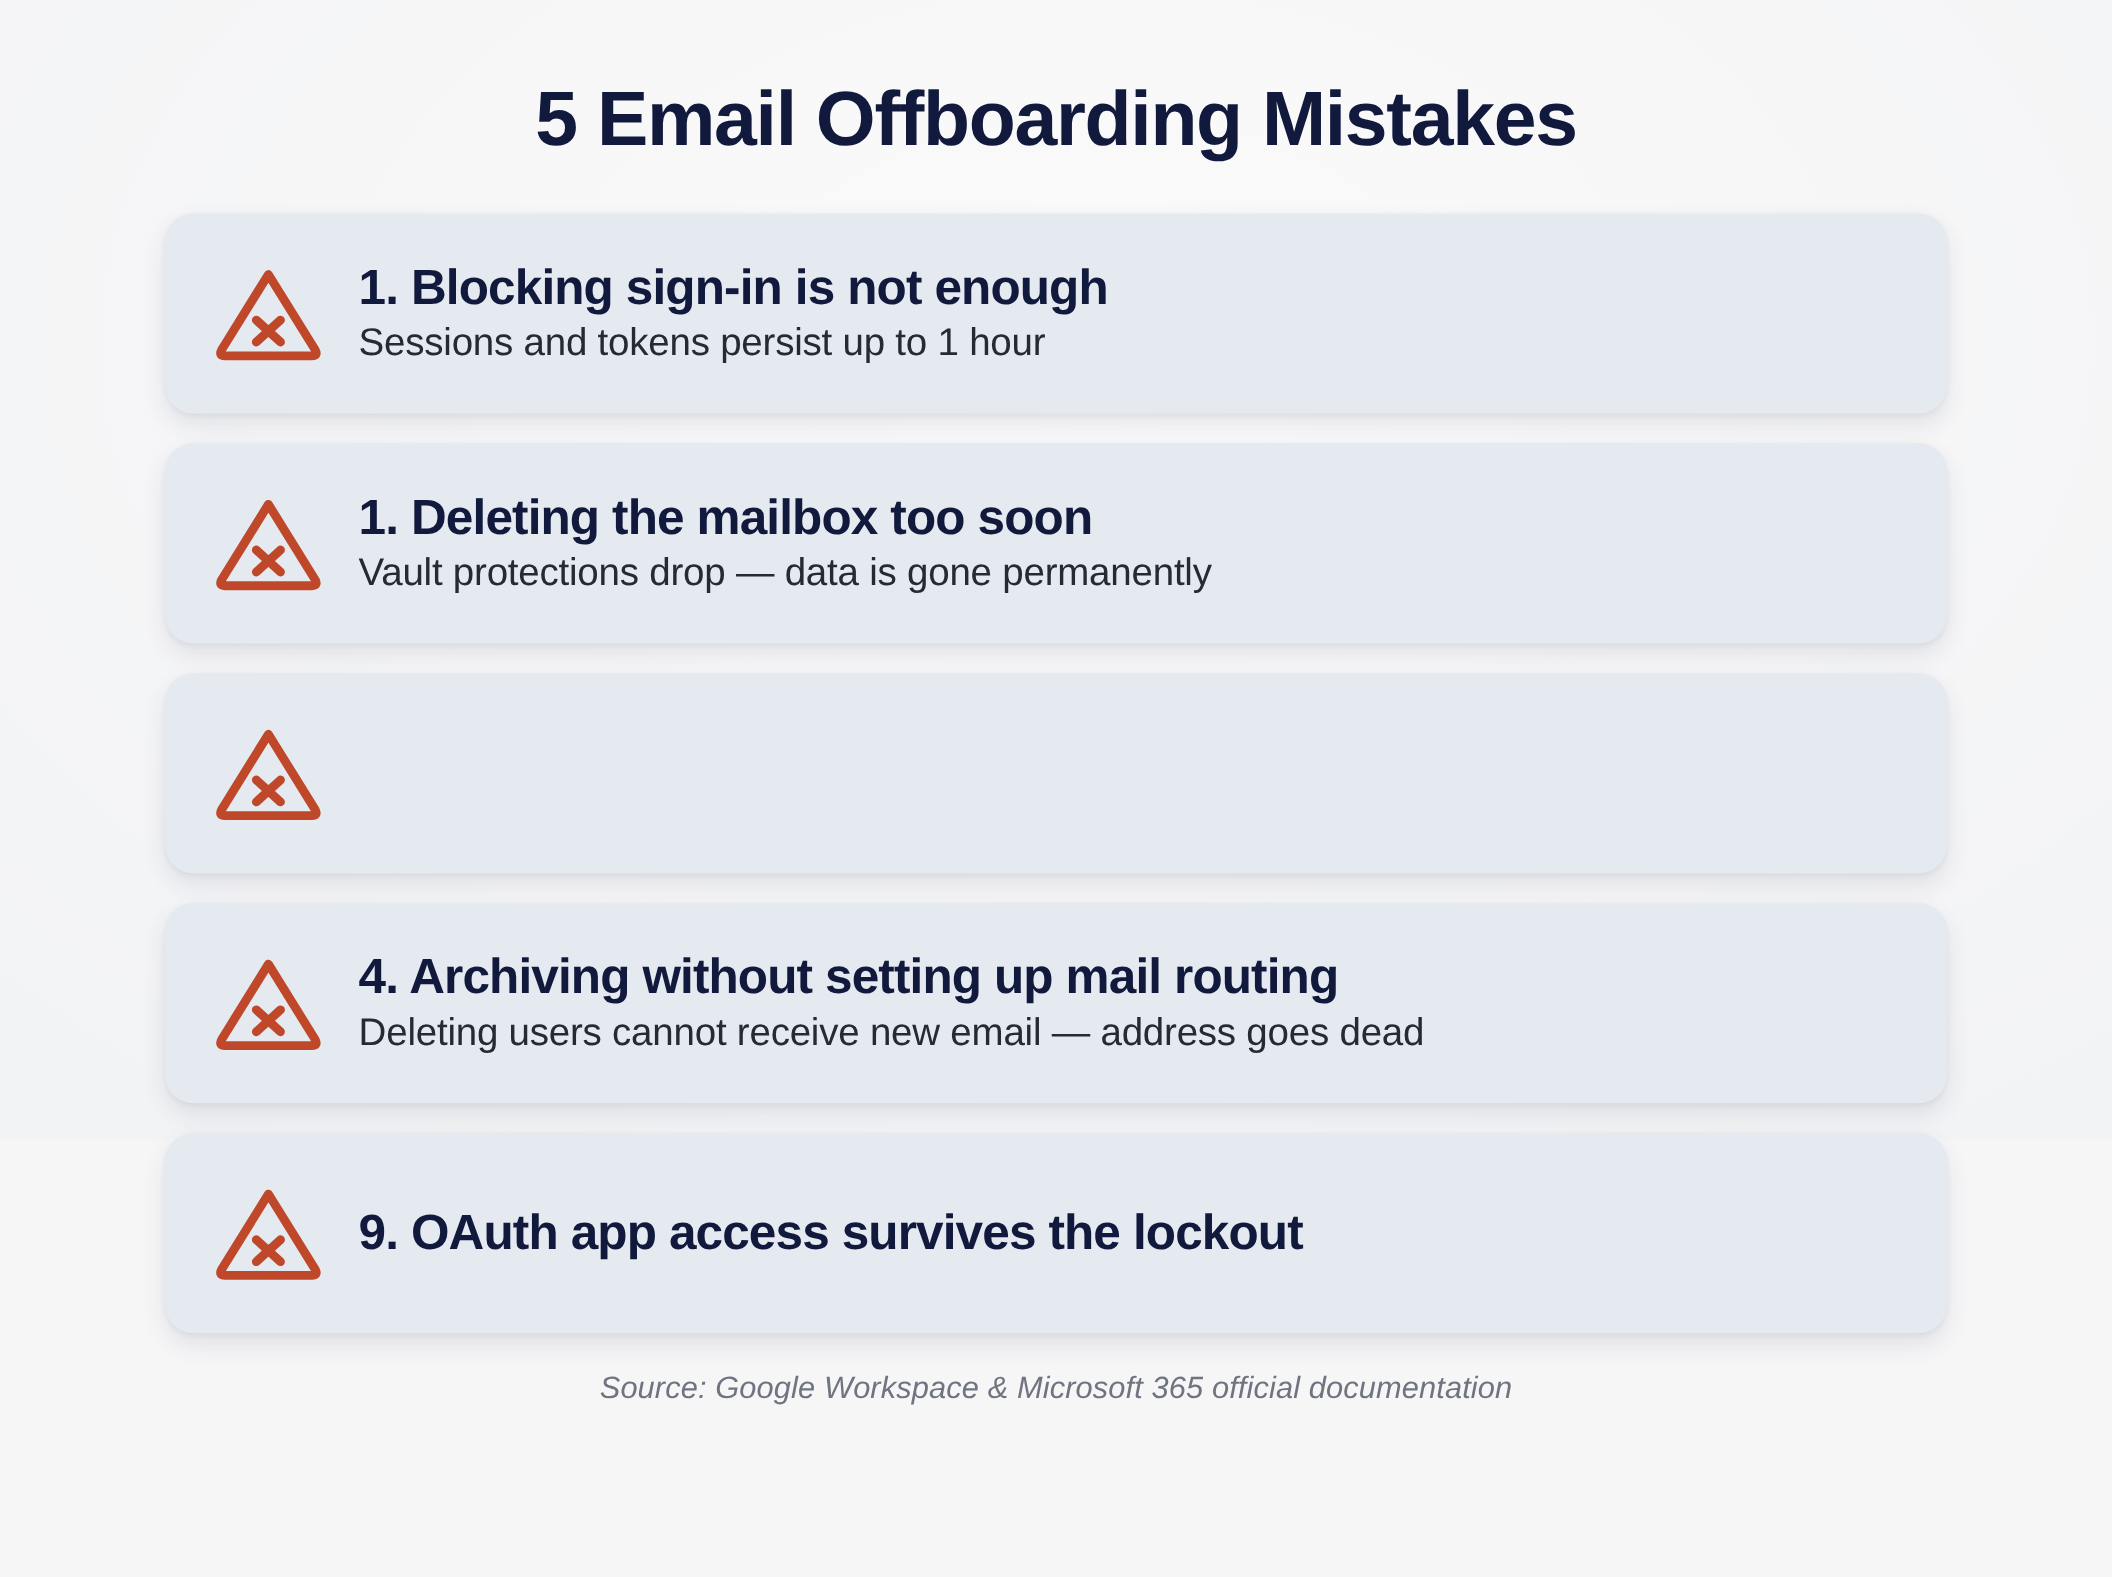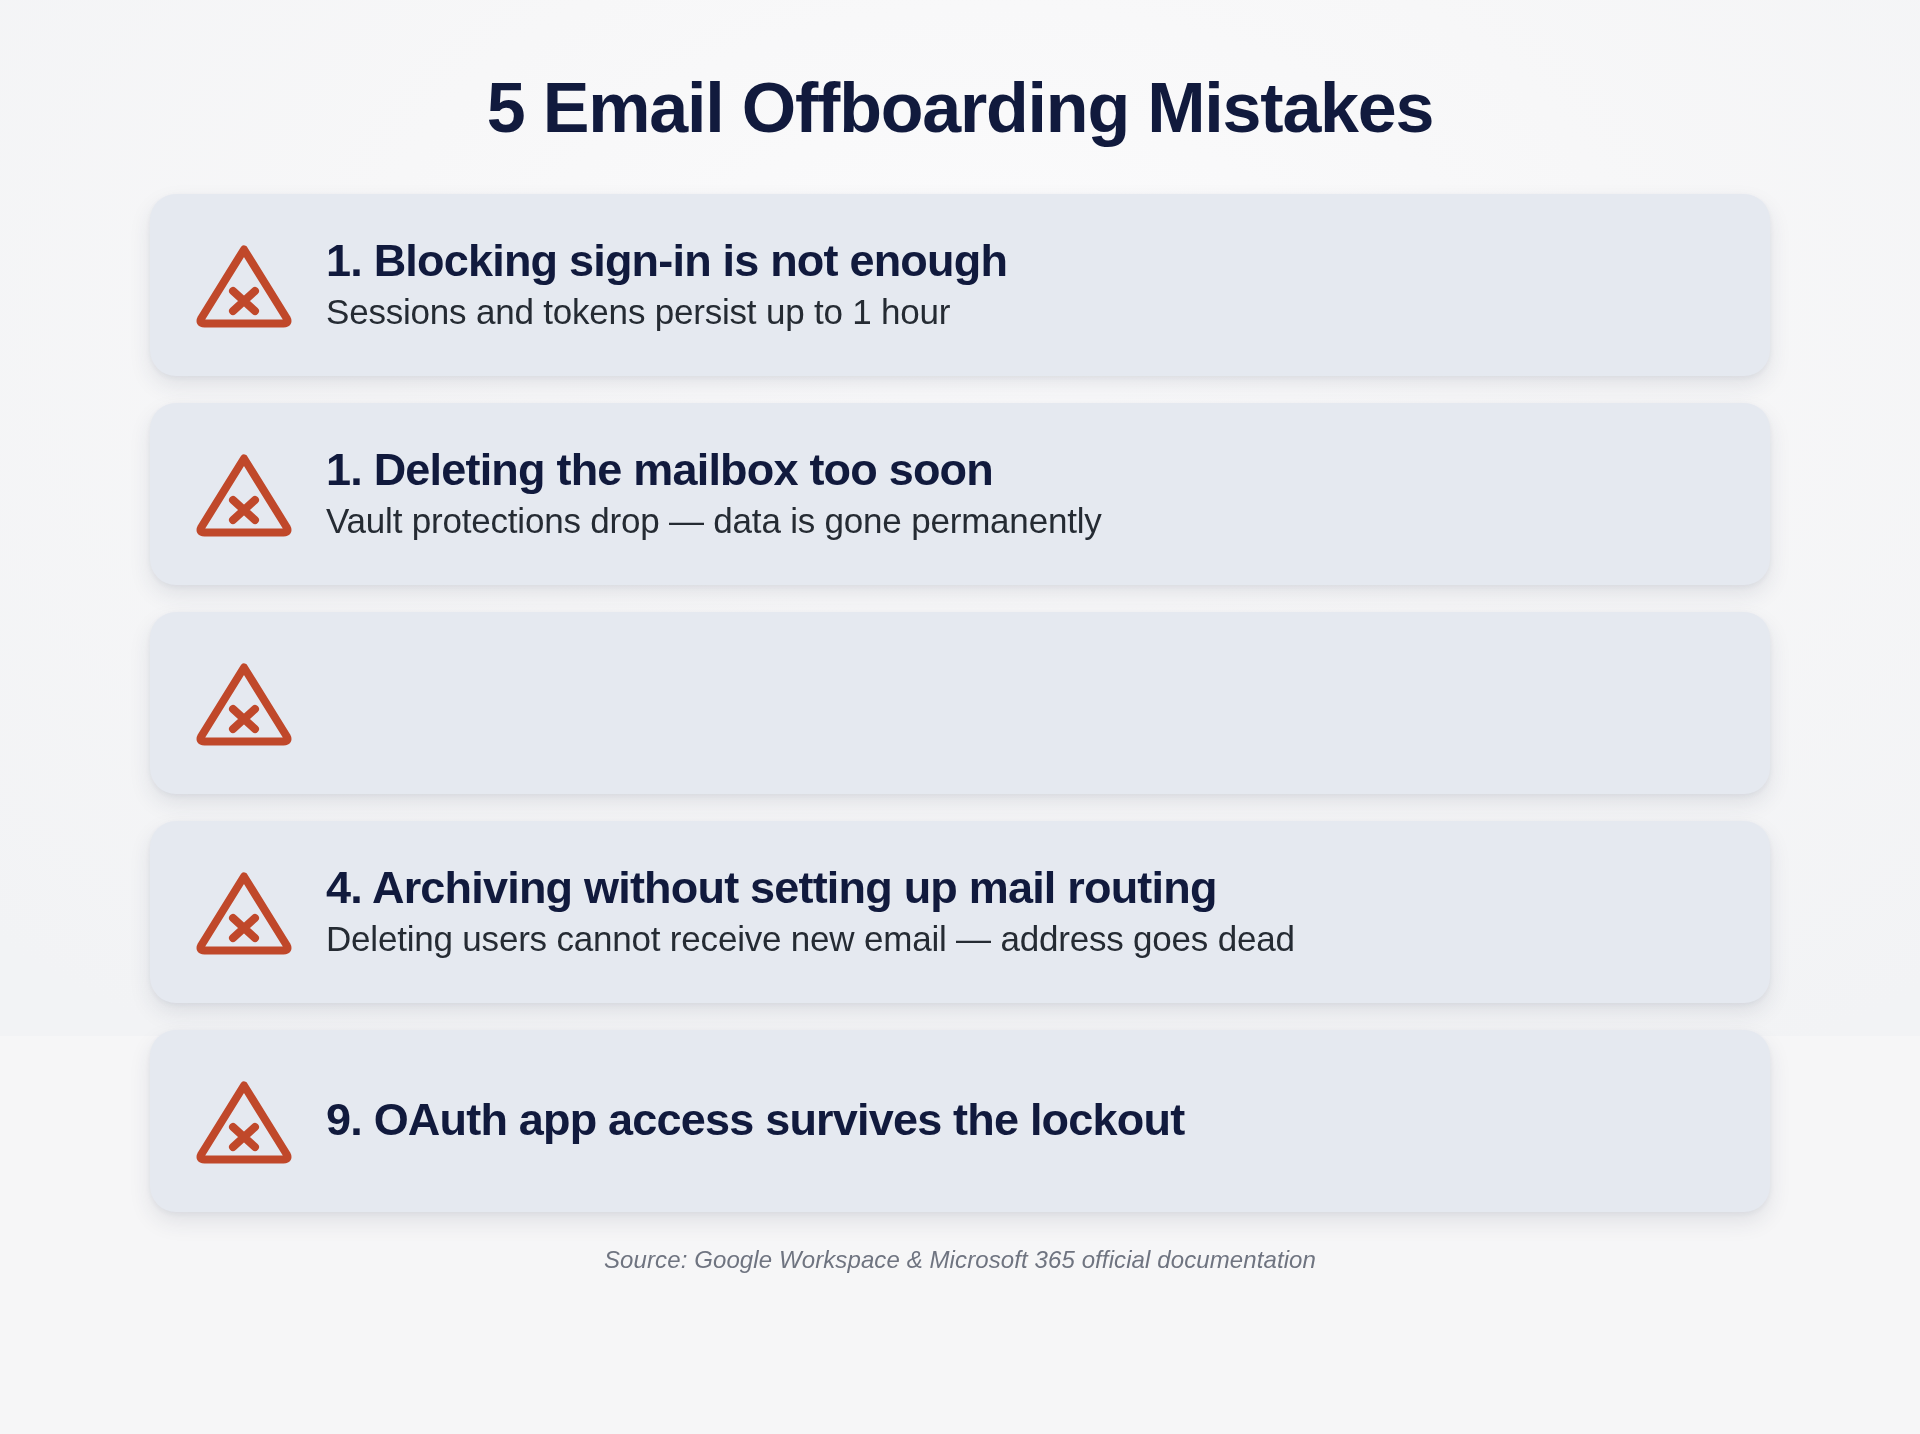--- a/index.html
+++ b/index.html
@@ -96,21 +96,21 @@
     font-weight: 400;
     color: #252b33;
     letter-spacing: -0.2px;
     line-height: 1.3;
     white-space: nowrap;
   }
 
   
   .footer-source {
     margin-top: 34px;
-    font-size: 24px;
+    font-size: 28px;
     font-style: italic;
     color: #6f7480;
     letter-spacing: 0.1px;
     text-align: right;
   }
 </style>
 </head>
 <body>
 
 <div id="infographic">

